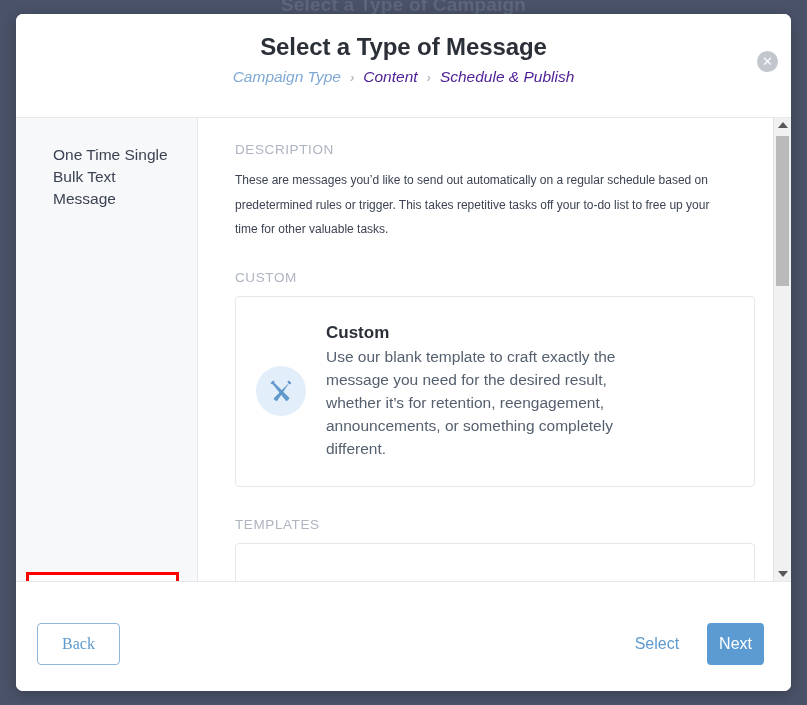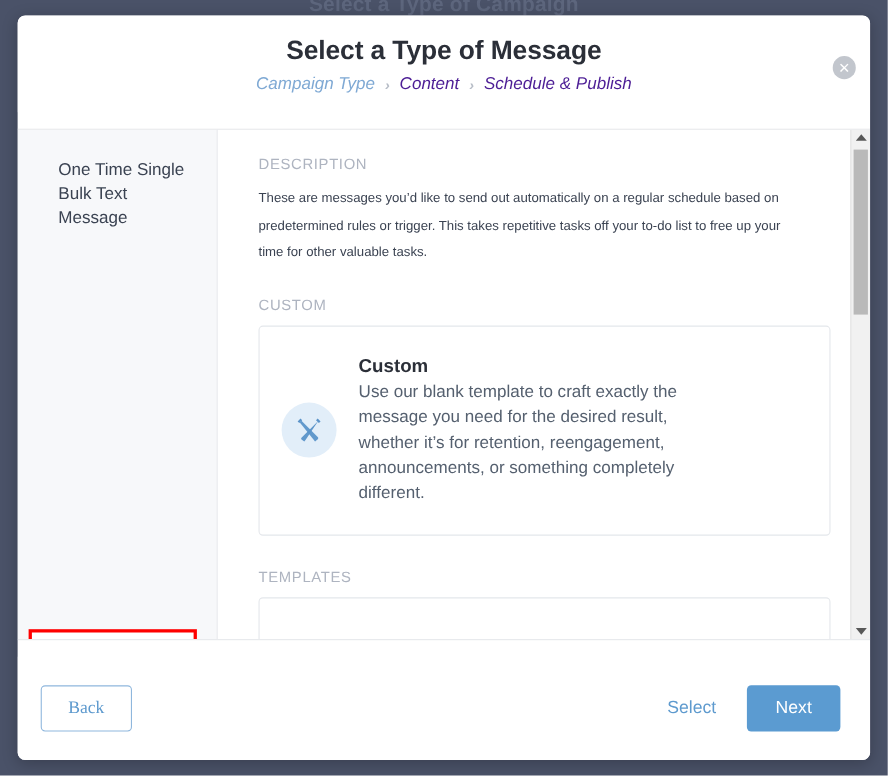--- a/index.html
+++ b/index.html
@@ -288,21 +288,21 @@
     border: none;
     cursor: pointer;
     font-family: "Liberation Sans", sans-serif;
   }
   .btn-next {
     background: #5b9bd1;
     color: #fff;
     border: none;
     border-radius: 4px;
     font-size: 16px;
-    padding: 12px 26px;
+    padding: 12px 12px;
     cursor: pointer;
     font-family: "Liberation Sans", sans-serif;
   }
 </style>
 </head>
 <body>
 
 <div class="page-behind">
   <span>Select a Type of Campaign</span>
 </div>

